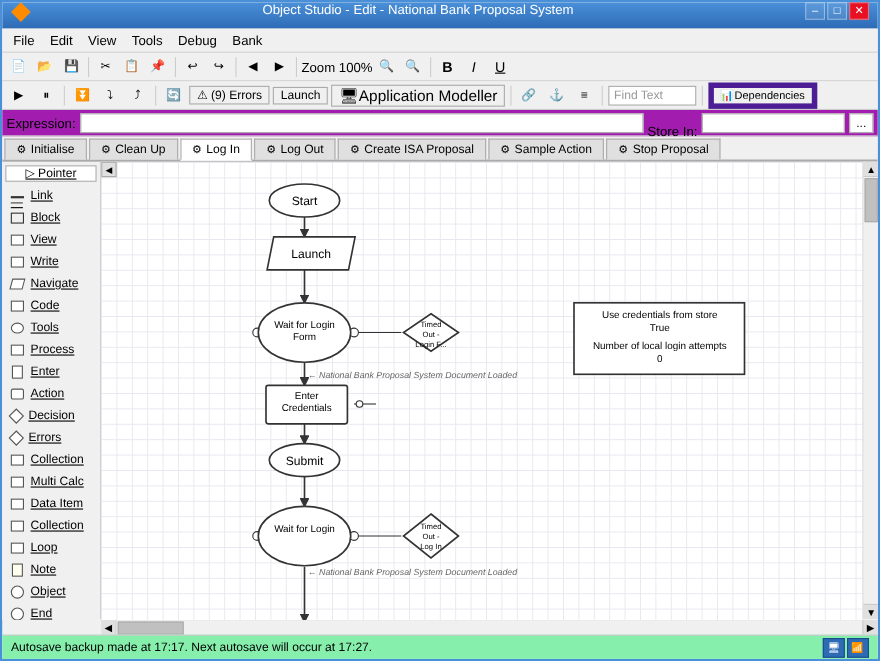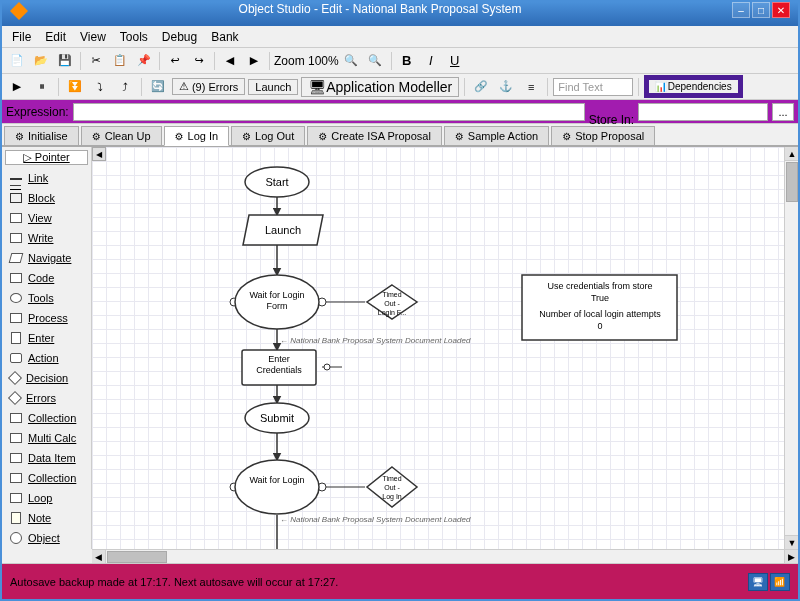--- a/index.html
+++ b/index.html
@@ -56,21 +56,21 @@
       linear-gradient(to bottom, #e8e8f0 1px, transparent 1px);
       background-size: 14px 14px;
       width: 900px; height: 800px; position: relative; }
     
     
     .canvas-scroll::-webkit-scrollbar { width: 14px; height: 14px; }
     .canvas-scroll::-webkit-scrollbar-track { background: #f0f0f0; }
     .canvas-scroll::-webkit-scrollbar-thumb { background: #aaa; border: 1px solid #999; }
     
     
-    .status-bar { background: #be185d; border-top: 1px solid #ccc; height: 36px; display: flex; align-items: center; padding: 0 8px; font-size: 11px; justify-content: space-between; }
+    .status-bar { background: #86efac; border-top: 1px solid #ccc; height: 22px; display: flex; align-items: center; padding: 0 8px; font-size: 11px; justify-content: space-between; }
     .status-icons { display: flex; gap: 2px; }
     .status-icon { width: 20px; height: 18px; background: #2d6bb5; border: 1px solid #1a4d8a; display: flex; align-items: center; justify-content: center; color: white; font-size: 9px; cursor: pointer; }
     
     
     .app-window { width: 800px; height: 601px; display: flex; flex-direction: column; border: 2px solid #4a90d9; overflow: hidden; }
 
     .bold-btn { font-weight: bold; font-size: 13px; }
     .italic-btn { font-style: italic; font-size: 13px; }
     .underline-btn { text-decoration: underline; font-size: 13px; }
   </style>

